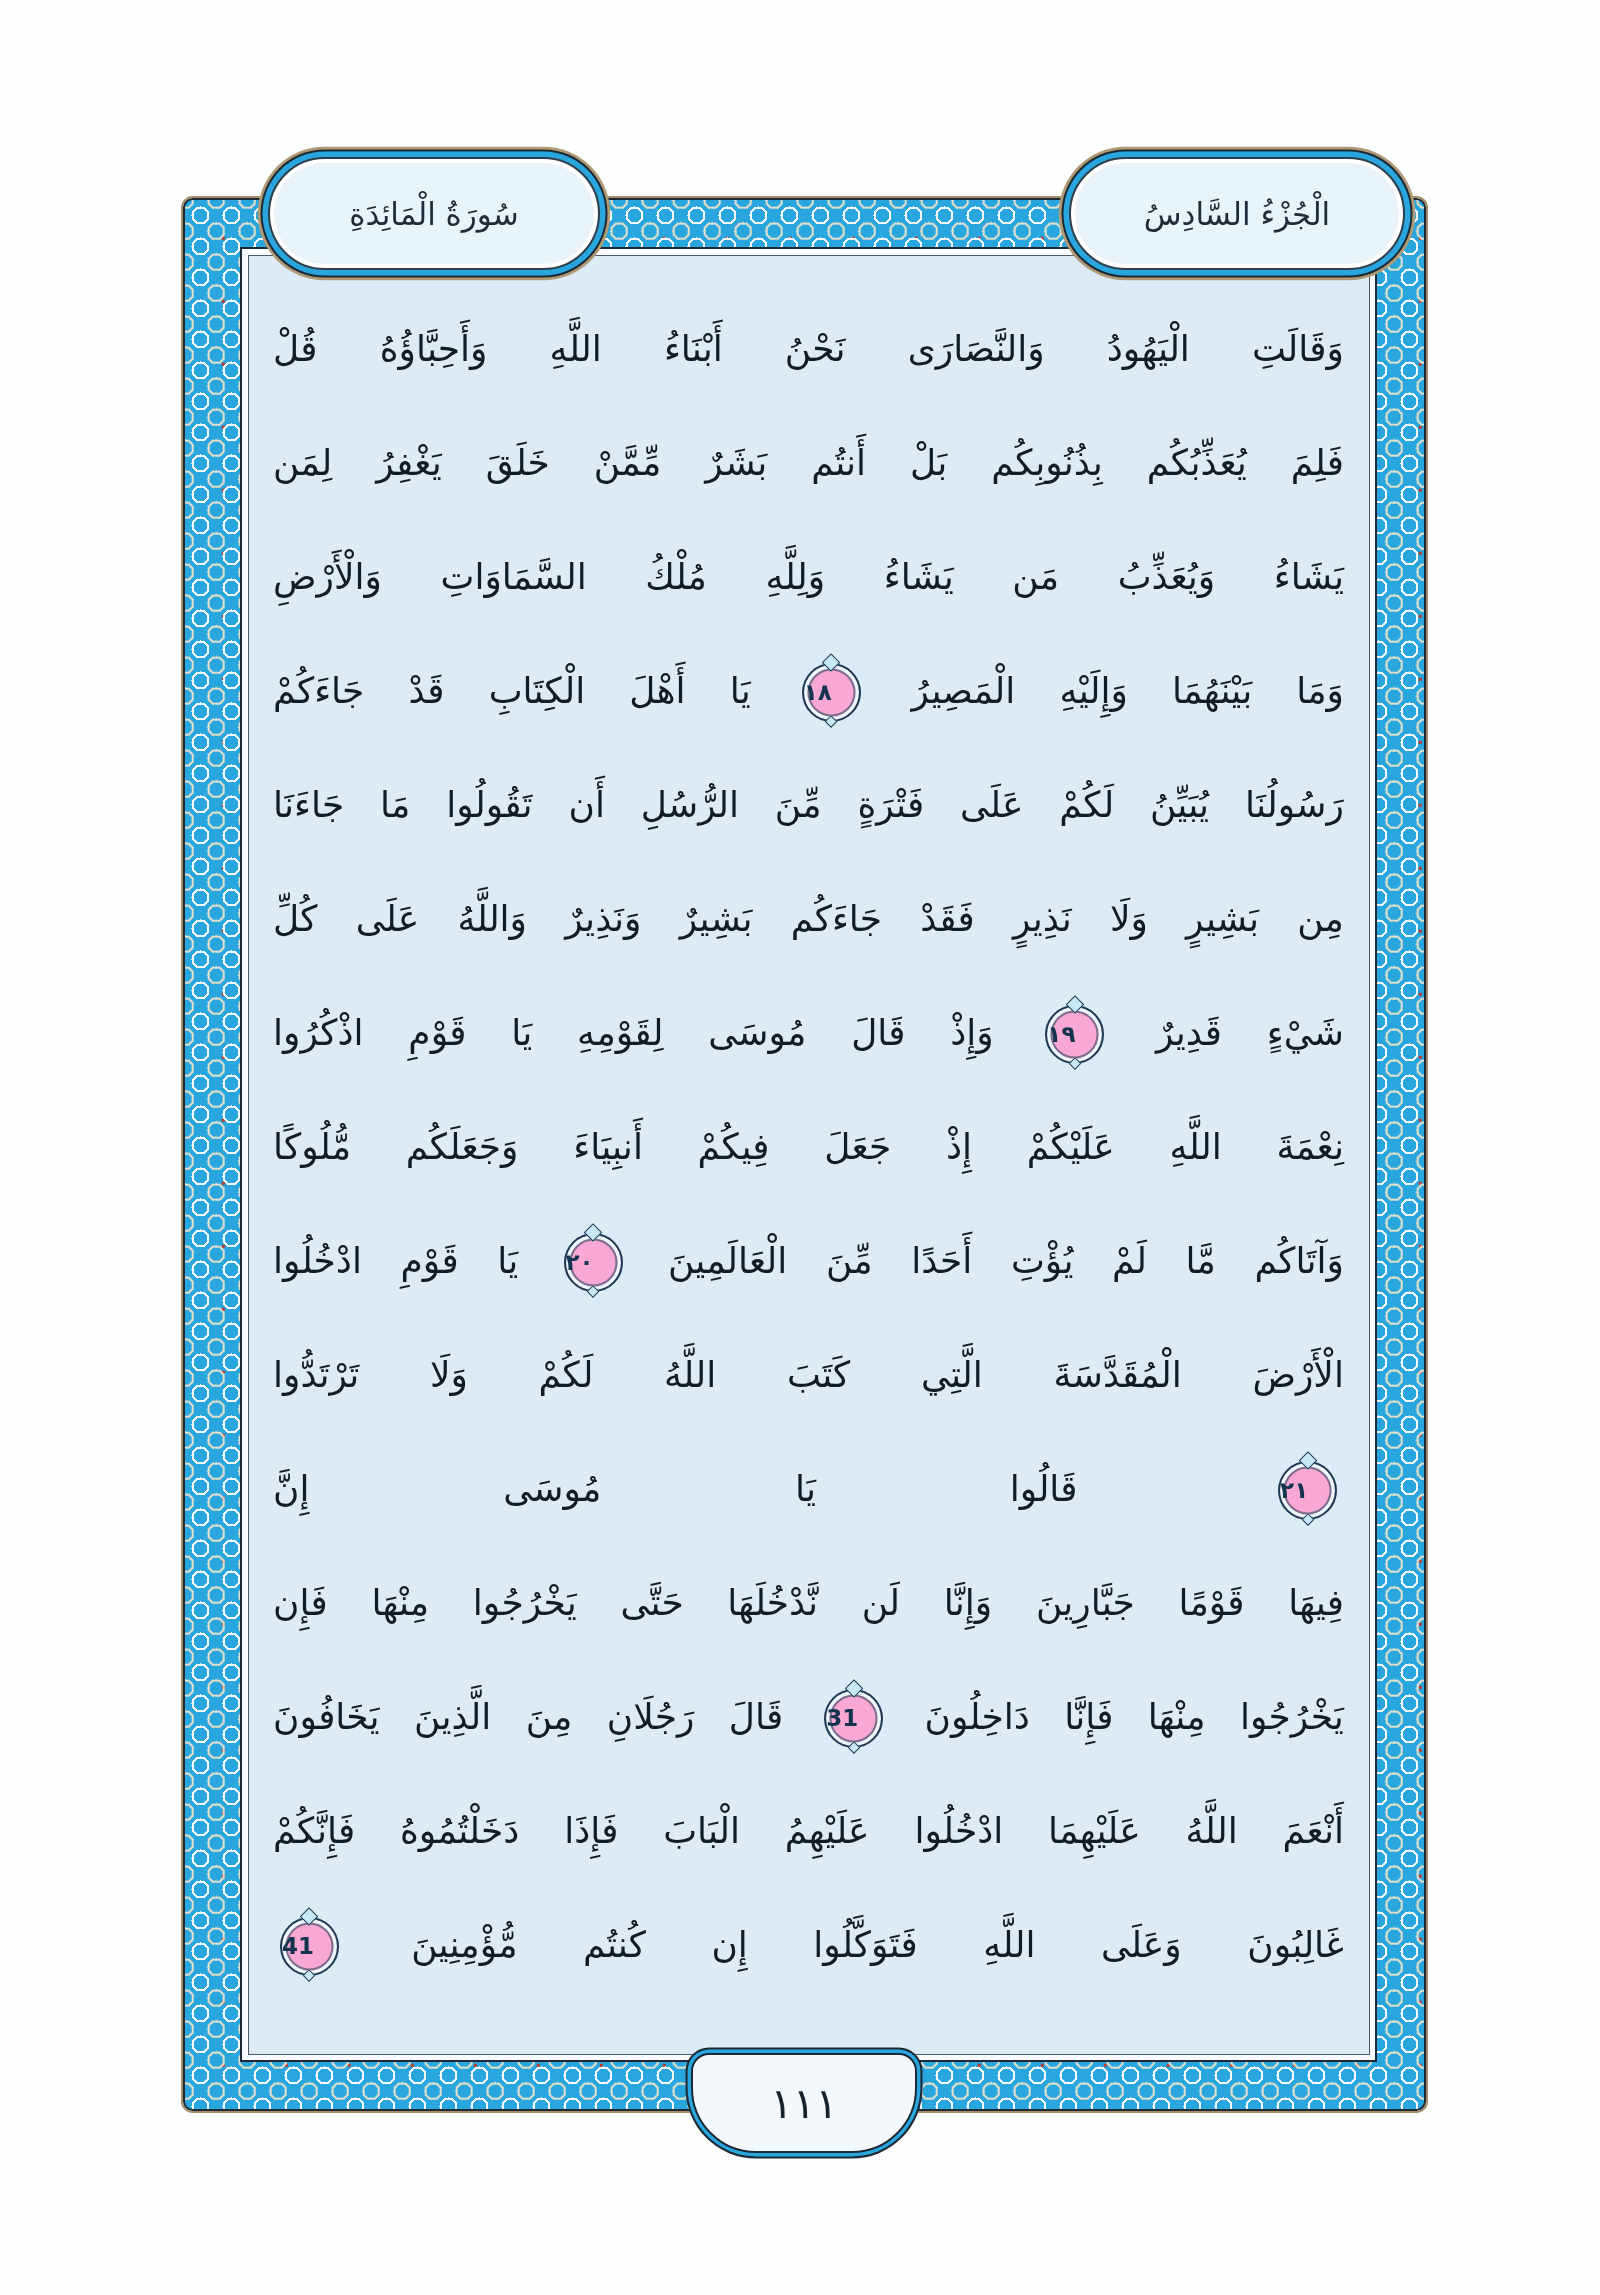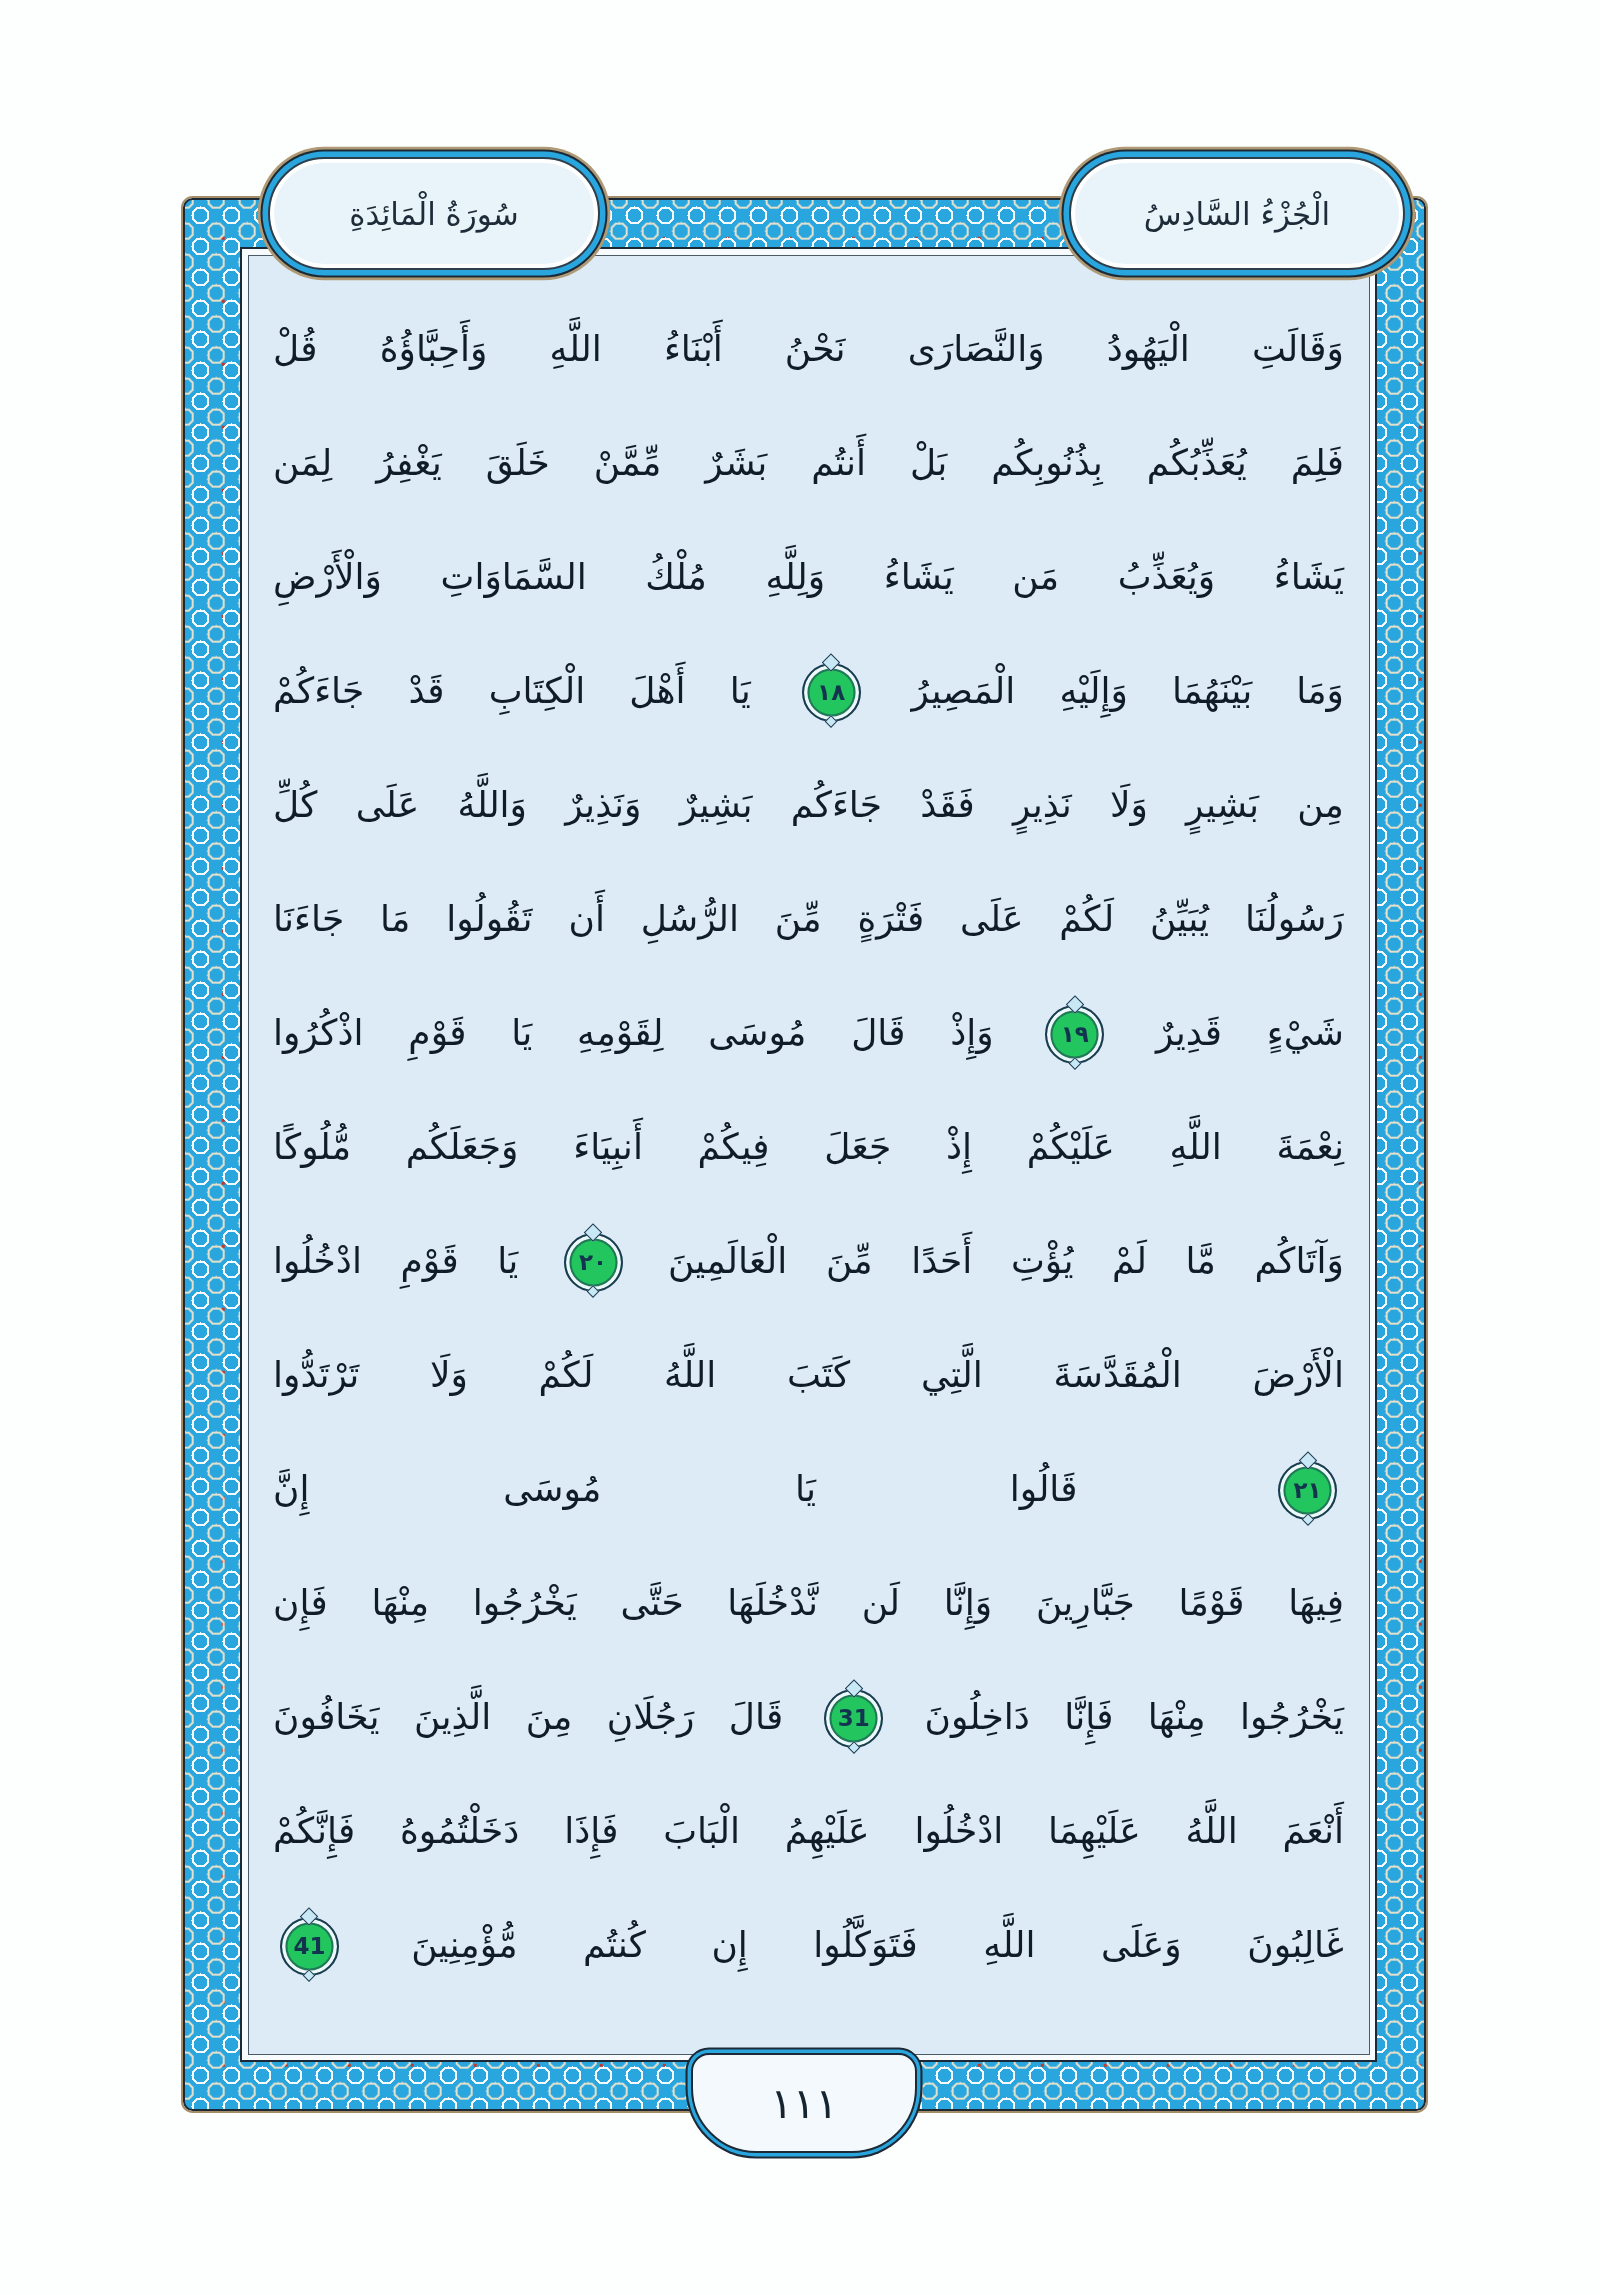--- a/index.html
+++ b/index.html
@@ -45,25 +45,25 @@
   .line{
     height:114px;line-height:114px;
     font-size:36px;color:#101d28;
     text-align:justify;text-align-last:justify;
     white-space:normal;
     direction:rtl;
   }
   
   .medallion{
     position:relative;
-    display:inline-flex;align-items:center;justify-content:center;
+    display:inline-flex;align-items:center;justify-content:flex-end;
     vertical-align:middle;
     width:59px;height:59px;
     border-radius:50%;
-    background:#22c55e;
+    background:#f9a8d4;
     border:2.1px solid #1d3a52;
     box-shadow:inset 0 0 0 3.4px #eef7fb, inset 0 0 0 5.5px rgba(29,58,82,.55);
     box-sizing:border-box;
     margin:0 6.8px;
   }
   .medallion::before{
     content:"";position:absolute;top:-9px;left:50%;
     width:11px;height:11px;background:#c9e8f5;border:1.4px solid #1d3a52;
     transform:translateX(-50%) rotate(45deg);
   }
@@ -135,22 +135,22 @@
         <div class="line"><span>يَشَاءُ وَيُعَذِّبُ مَن يَشَاءُ وَلِلَّهِ مُلْكُ السَّمَاوَاتِ وَالْأَرْضِ</span></div>
 
         <div class="line">
           <span>وَمَا بَيْنَهُمَا وَإِلَيْهِ الْمَصِيرُ</span>
           <span class="medallion">
               <span class="num">١٨</span>
             </span>
           <span>يَا أَهْلَ الْكِتَابِ قَدْ جَاءَكُمْ</span>
         </div>
 
+        <div class="line"><span>رَسُولُنَا يُبَيِّنُ لَكُمْ عَلَى فَتْرَةٍ مِّنَ الرُّسُلِ أَن تَقُولُوا مَا جَاءَنَا</span></div>
         <div class="line"><span>مِن بَشِيرٍ وَلَا نَذِيرٍ فَقَدْ جَاءَكُم بَشِيرٌ وَنَذِيرٌ وَاللَّهُ عَلَى كُلِّ</span></div>
-        <div class="line"><span>رَسُولُنَا يُبَيِّنُ لَكُمْ عَلَى فَتْرَةٍ مِّنَ الرُّسُلِ أَن تَقُولُوا مَا جَاءَنَا</span></div>
 
         <div class="line">
           <span>شَيْءٍ قَدِيرٌ</span>
           <span class="medallion">
               <span class="num">١٩</span>
             </span>
           <span>وَإِذْ قَالَ مُوسَى لِقَوْمِهِ يَا قَوْمِ اذْكُرُوا</span>
         </div>
 
         <div class="line"><span>نِعْمَةَ اللَّهِ عَلَيْكُمْ إِذْ جَعَلَ فِيكُمْ أَنبِيَاءَ وَجَعَلَكُم مُّلُوكًا</span></div>

